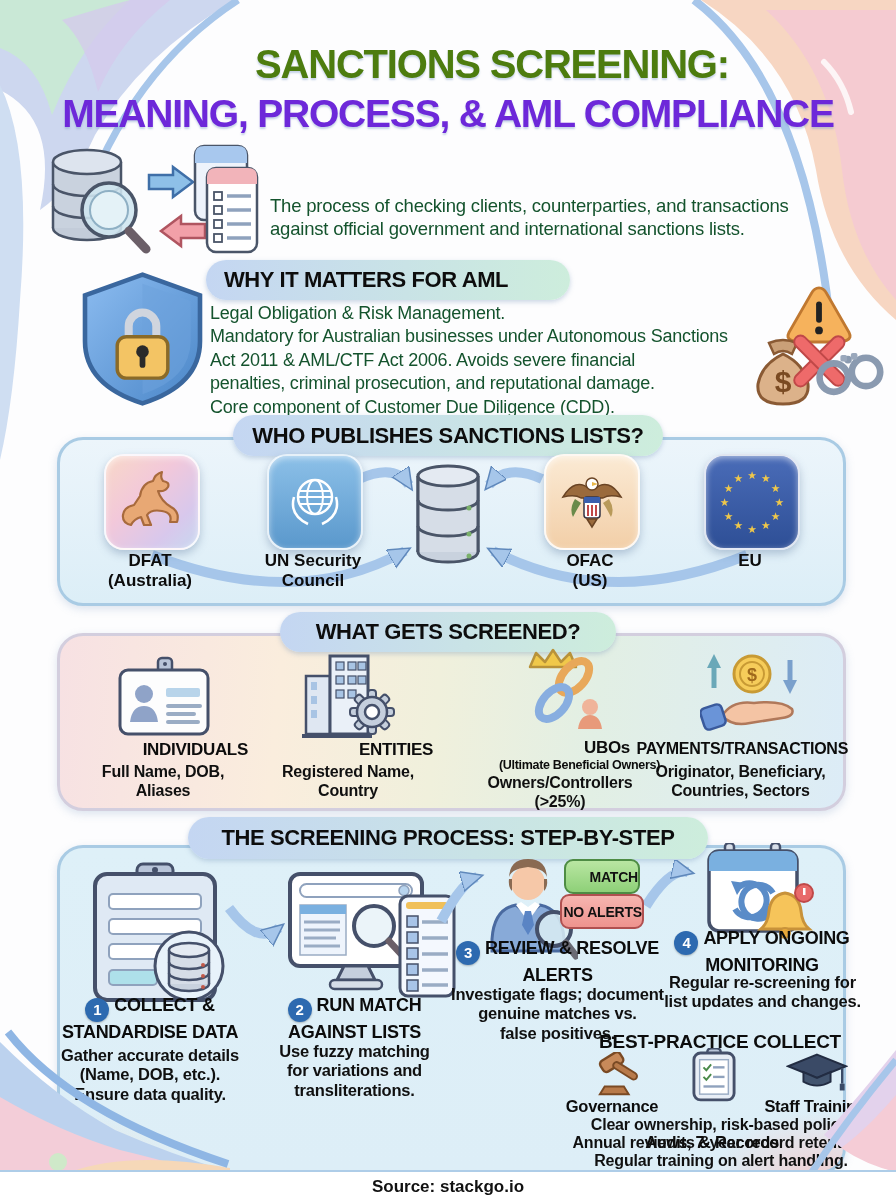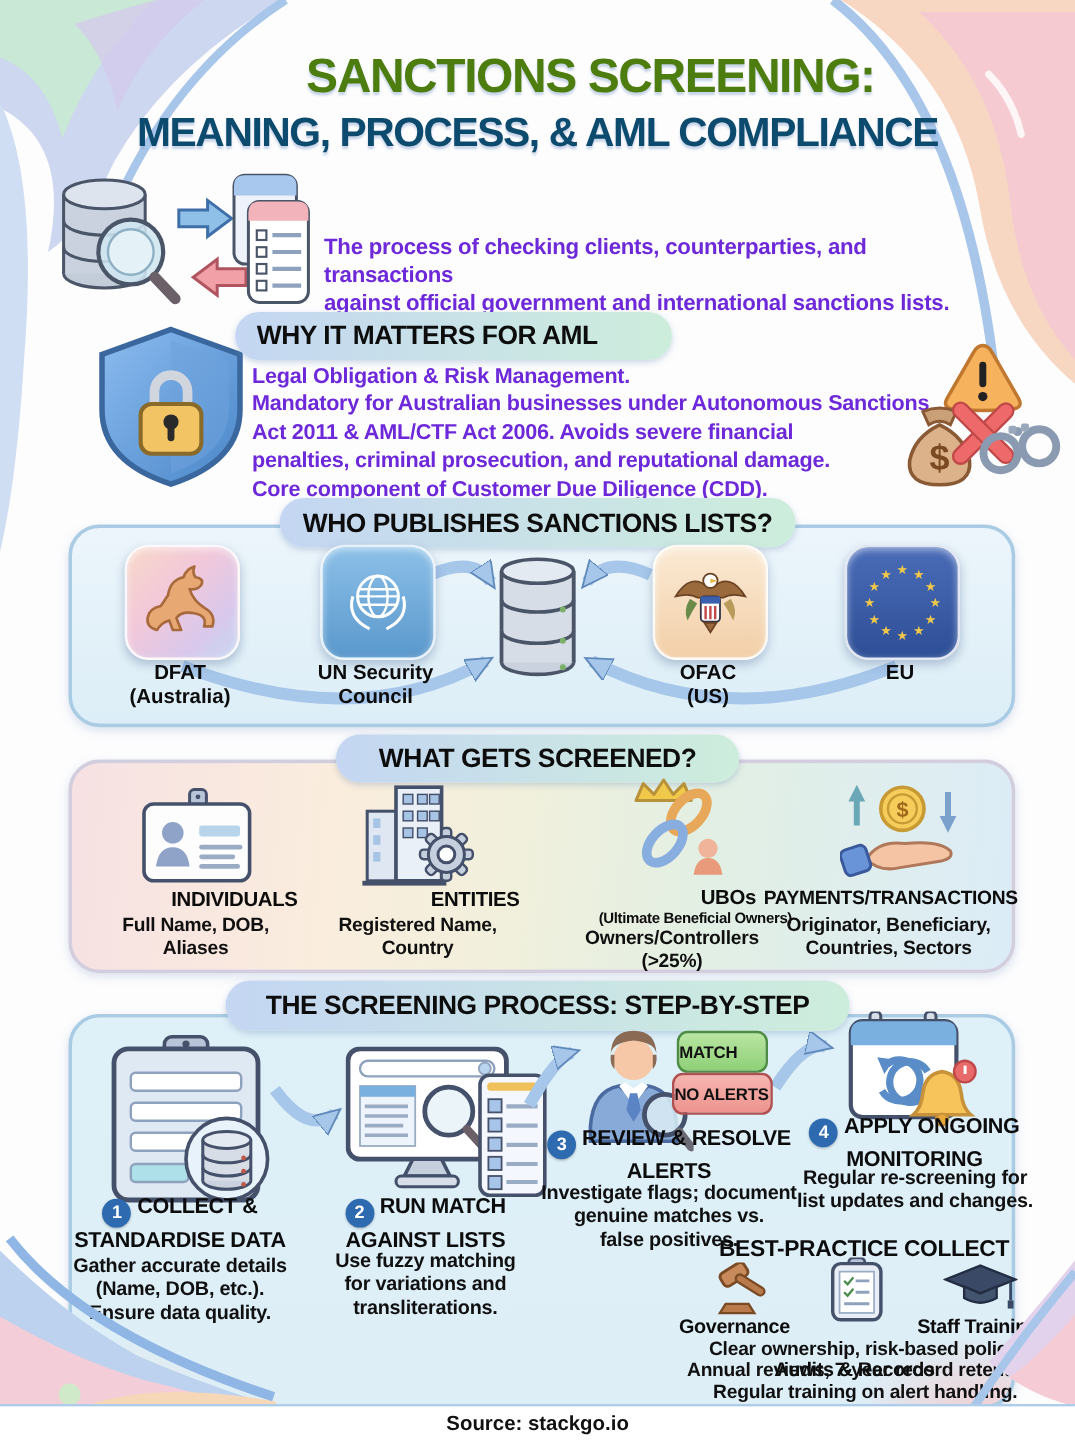--- a/index.html
+++ b/index.html
@@ -7,21 +7,21 @@
     background:#fdfdfe;font-family:"Liberation Sans",sans-serif;}
   .abs{position:absolute;}
   .deco{position:absolute;z-index:1;}
   .z{z-index:2;}
   .title-line{position:absolute;width:100%;text-align:center;font-weight:bold;
     text-shadow:0 2px 2px rgba(130,160,205,.45);}
   .pill{position:absolute;z-index:2;display:flex;align-items:center;justify-content:center;
     background:linear-gradient(90deg,#c4d6f2,#c9e3e6 55%,#cdeddc);
     border-radius:24px;font-weight:bold;color:#0d0d0d;font-size:22px;letter-spacing:-.4px;
     box-shadow:0 2px 5px rgba(110,140,180,.35);white-space:nowrap;}
-  .body-text{position:absolute;z-index:2;font-weight:bold;color:#6d28d9;
+  .body-text{position:absolute;z-index:2;font-weight:normal;color:#14532d;
     white-space:pre-line;letter-spacing:-.2px;}
   .panel{position:absolute;z-index:2;border:3px solid #a9cbe4;border-radius:26px;
     box-shadow:0 3px 8px rgba(120,150,190,.25);}
   .tile{position:absolute;z-index:3;width:92px;height:92px;border-radius:20px;
     border:2px solid rgba(255,255,255,.85);
     box-shadow:0 4px 8px rgba(80,110,150,.35),inset 0 2px 6px rgba(255,255,255,.55);
     display:flex;align-items:center;justify-content:center;}
   .tile-label{position:absolute;z-index:3;text-align:center;font-weight:bold;font-size:17px;
     line-height:1.15;color:#0c0c0c;white-space:pre-line;}
   .col-title{position:absolute;z-index:3;text-align:right;font-weight:bold;font-size:17px;
@@ -29,21 +29,21 @@
   .col-desc{position:absolute;z-index:3;text-align:center;font-weight:bold;font-size:16px;
     line-height:1.18;color:#101010;white-space:pre-line;letter-spacing:-.2px;}
   .step-label{position:absolute;z-index:3;text-align:center;font-weight:bold;font-size:18px;
     line-height:1.22;color:#0c0c0c;letter-spacing:-.3px;}
   .num-circle{display:inline-flex;width:24px;height:24px;border-radius:50%;background:#2d6ab0;
     color:#fff;align-items:center;justify-content:center;font-size:15px;margin-right:5px;
     vertical-align:-4px;box-shadow:0 1px 2px rgba(0,0,0,.25);}
   .step-title-text{white-space:pre-line;}
   .step-desc{position:absolute;z-index:3;text-align:center;font-weight:bold;font-size:16.5px;
     line-height:1.17;color:#101010;white-space:pre-line;letter-spacing:-.2px;}
-  .badge{position:absolute;z-index:4;display:flex;align-items:center;justify-content:flex-start;
+  .badge{position:absolute;z-index:4;display:flex;align-items:center;justify-content:flex-end;
     font-weight:bold;font-size:14px;border-radius:9px;color:#111;letter-spacing:-.2px;}
   .bp-label{position:absolute;z-index:3;text-align:center;font-weight:bold;font-size:16.5px;
     color:#0c0c0c;white-space:nowrap;letter-spacing:-.3px;}
   #footer-bar{position:absolute;z-index:5;left:0;top:1170px;width:896px;height:30px;
     background:#ffffff;border-top:2px solid #aecde8;display:flex;align-items:center;
     justify-content:center;font-weight:bold;font-size:17px;color:#111;}
   svg{display:block;}
 </style>
 </head>
 <body>
@@ -70,21 +70,21 @@
     <path d="M8 30 Q70 110 228 162" stroke="#8fb6e4" stroke-width="8" fill="none"></path>
     <circle cx="58" cy="160" r="9" fill="#cfe9c9"></circle>
   </svg>
   <svg class="deco" style="left:746px;top:1040px;z-index:4" width="150" height="132" viewBox="0 0 150 132">
     <path d="M150 132 V10 Q110 60 78 95 Q110 120 150 132 Z" fill="#e3d2ec"></path>
     <path d="M150 132 V55 Q120 90 95 108 Q120 125 150 132 Z" fill="#f5ccd6"></path>
     <path d="M66 132 Q102 78 150 20" stroke="#a7c6ea" stroke-width="7" fill="none"></path>
   </svg>
 
   <div class="title-line" style="top:42px;font-size:40px;letter-spacing:-1.2px;color:#4d7c0f;z-index:2;margin-left:44px;">SANCTIONS SCREENING:</div>
-  <div class="title-line" style="top:92px;font-size:34px;letter-spacing:-1.2px;color:#0c4a6e;z-index:2;">MEANING, PROCESS, &amp; AML COMPLIANCE</div>
+  <div class="title-line" style="top:92px;font-size:39px;letter-spacing:-1.2px;color:#6d28d9;z-index:2;">MEANING, PROCESS, &amp; AML COMPLIANCE</div>
 
   <svg class="abs z" style="left:45px;top:142px" width="215" height="114" viewBox="0 0 215 114">
     <defs>
       <marker id="ah" markerUnits="userSpaceOnUse" markerWidth="26" markerHeight="26" refX="16" refY="10" orient="auto">
         <path d="M0 0 L22 10 L0 20 Z" fill="#a6c6ea" stroke="#5f88bb" stroke-width="1.5"></path>
       </marker>
     </defs>
     <ellipse cx="42" cy="86" rx="34" ry="12" fill="#c3ccd9" stroke="#4a5568" stroke-width="2.5"></ellipse>
     <path d="M8 20 V86 H76 V20" fill="#c9d2de" stroke="none"></path>
     <path d="M8 42 a34 12 0 0 0 68 0 M8 64 a34 12 0 0 0 68 0" fill="none" stroke="#4a5568" stroke-width="2.5"></path>
@@ -122,21 +122,21 @@
           <stop offset="1" stop-color="#4a86c8"></stop>
       </linearGradient>
     </defs>
     <path d="M60 4 L110 22 V62 Q110 100 60 116 Q10 100 10 62 V22 Z" fill="url(#gsh)" stroke="#3a679e" stroke-width="4"></path>
     <path d="M60 12 L102 27 V61 Q102 94 60 108 Z" fill="#6ea2dc" opacity=".55"></path>
     <path d="M48 60 v-11 a12 12 0 0 1 24 0 v11" stroke="#d0d5de" stroke-width="7" fill="none"></path>
     <rect x="38" y="58" width="44" height="36" rx="8" fill="#f3c464" stroke="#8a6a28" stroke-width="3"></rect>
     <circle cx="60" cy="71" r="5.5" fill="#2a2a2a"></circle>
     <rect x="57.5" y="73" width="5" height="12" rx="2.5" fill="#2a2a2a"></rect>
   </svg>
-  <div class="pill" style="left:196px;top:260px;width:346px;height:40px;justify-content:flex-start;padding-left:18px;">
+  <div class="pill" style="left:206px;top:260px;width:346px;height:40px;justify-content:flex-start;padding-left:18px;">
     <span>WHY IT MATTERS FOR AML</span>
   </div>
   <div class="body-text" style="left:210px;top:302px;width:565px;font-size:18px;line-height:1.3;">Legal Obligation &amp; Risk Management.
 Mandatory for Australian businesses under Autonomous Sanctions
 Act 2011 &amp; AML/CTF Act 2006. Avoids severe financial
 penalties, criminal prosecution, and reputational damage.
 Core component of Customer Due Diligence (CDD).</div>
   <svg class="abs z" style="left:785px;top:284px" width="68" height="60" viewBox="0 0 70 62">
     <path d="M35 4 Q40 4 43 10 L66 50 Q69 56 64 58 Q60 60 35 60 Q10 60 6 58 Q1 56 4 50 L27 10 Q30 4 35 4 Z" fill="#f6b25c" stroke="#c07830" stroke-width="3"></path>
     <rect x="32" y="18" width="6" height="22" rx="3" fill="#222"></rect>

